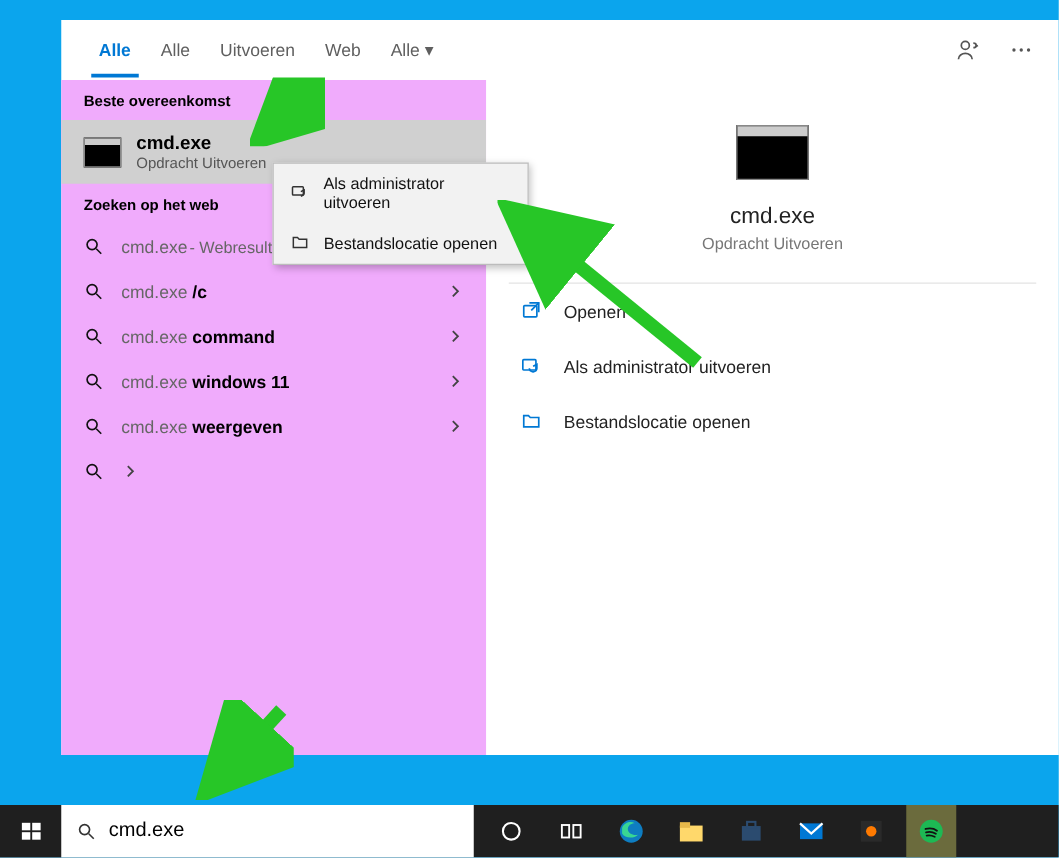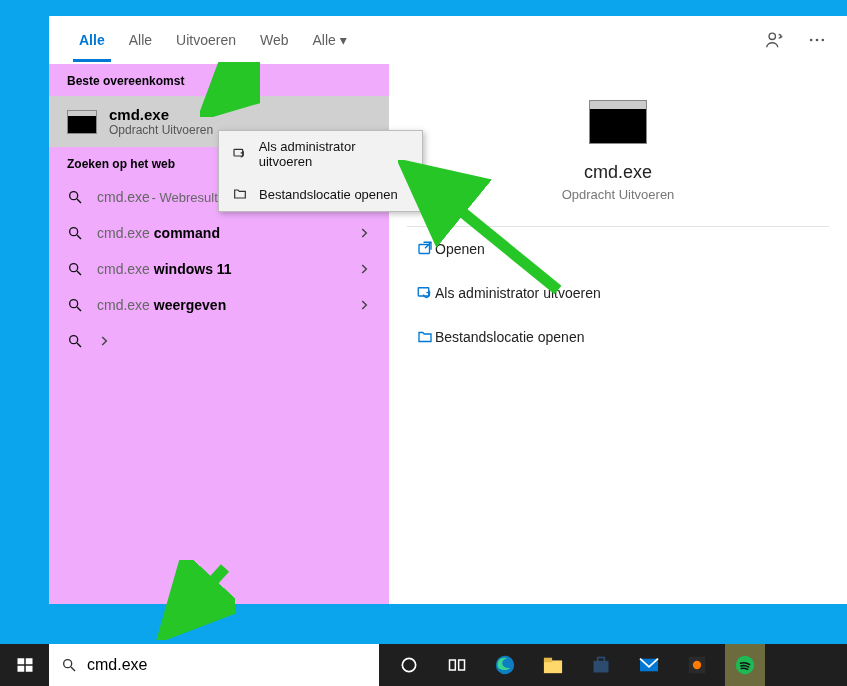--- a/index.html
+++ b/index.html
@@ -25,21 +25,21 @@
     .web-item .label { font-size: 14px; color: #222; flex: 1; }
     .web-item .label .thin { color: #666; font-weight: 400; }
     .web-item .label .b { font-weight: 600; color:#000;}
     .web-item .chev { color: #444; }
     .sub { font-size: 13px; color: #666; margin-left: -2px; }
     .preview-top { display: flex; flex-direction: column; align-items: center; padding: 16px 0 24px; border-bottom: 1px solid #e3e3e3; }
     .preview-thumb { width: 58px; height: 44px; background: #000; border: 1px solid #888; position: relative; margin-bottom: 18px; }
     .preview-thumb::before { content:''; position:absolute; top:0;left:0;right:0;height:8px;background:#ccc; }
     .preview-title { font-size: 18px; color: #222; margin-bottom: 4px; }
     .preview-sub { font-size: 13px; color: #777; }
-    .action-row { display: flex; align-items: center; padding: 12px 8px; cursor: pointer; font-size: 14px; color: #222; }
+    .action-row { display: flex; align-items: center; gap: 16px; padding: 12px 8px; cursor: pointer; font-size: 14px; color: #222; }
     .action-row .ic { width: 20px; height: 20px; display:flex; align-items:center; justify-content:center; color:#0078d4; }
     .ctx-menu { position: absolute; left: 218px; top: 130px; width: 205px; background: #f2f2f2; border: 1px solid #bcbcbc; box-shadow: 2px 2px 6px rgba(0,0,0,0.25); z-index: 50; }
     .ctx-item { display: flex; align-items: center; padding: 8px 12px; gap: 10px; font-size: 13px; color: #111; cursor: pointer; }
     .ctx-item .ic { width: 18px; height: 18px; display:flex; align-items:center; justify-content:center; }
 
     .taskbar { position: absolute; left: 0; right: 0; bottom: 0; height: 42px; background: #1f1f1f; display: flex; align-items: center; }
     .start-btn { width: 49px; height: 42px; display: flex; align-items: center; justify-content: center; background:#1f1f1f; cursor:pointer; }
     .searchbox { flex: 0 0 330px; height: 42px; background: #fff; display: flex; align-items: center; padding: 0 12px; gap: 10px; }
     .searchbox input { border:none; outline:none; font-size:16px; flex:1; background:transparent; }
     .task-icons { display: flex; align-items: center; gap: 8px; padding: 0 10px; }
@@ -92,20 +92,34 @@
       <div class="section-head">Zoeken op het web</div>
       <div id="web-list">
           <div class="web-item">
             <span class="glass">
               <svg class="glass-svg" viewBox="0 0 24 24" fill="none" stroke="#111" stroke-width="2">
                 <circle cx="10" cy="10" r="6"></circle>
                 <line x1="15" y1="15" x2="21" y2="21"></line>
               </svg>
             </span>
             <span class="label"><span class="thin">cmd.exe</span><span class="sub"> - Webresultaten weergeven</span></span>
+            <span class="chev">
+              <svg class="chev-svg" viewBox="0 0 24 24" fill="none" stroke="currentColor" stroke-width="2.5">
+                <polyline points="9,5 16,12 9,19"></polyline>
+              </svg>
+            </span>
+          </div>
+          <div class="web-item">
+            <span class="glass">
+              <svg class="glass-svg" viewBox="0 0 24 24" fill="none" stroke="#111" stroke-width="2">
+                <circle cx="10" cy="10" r="6"></circle>
+                <line x1="15" y1="15" x2="21" y2="21"></line>
+              </svg>
+            </span>
+            <span class="label"><span class="thin">cmd.exe </span><span class="b">/c</span></span>
             <span class="chev">
               <svg class="chev-svg" viewBox="0 0 24 24" fill="none" stroke="currentColor" stroke-width="2.5">
                 <polyline points="9,5 16,12 9,19"></polyline>
               </svg>
             </span>
           </div>
           <div class="web-item">
             <span class="glass">
               <svg class="glass-svg" viewBox="0 0 24 24" fill="none" stroke="#111" stroke-width="2">
                 <circle cx="10" cy="10" r="6"></circle>

